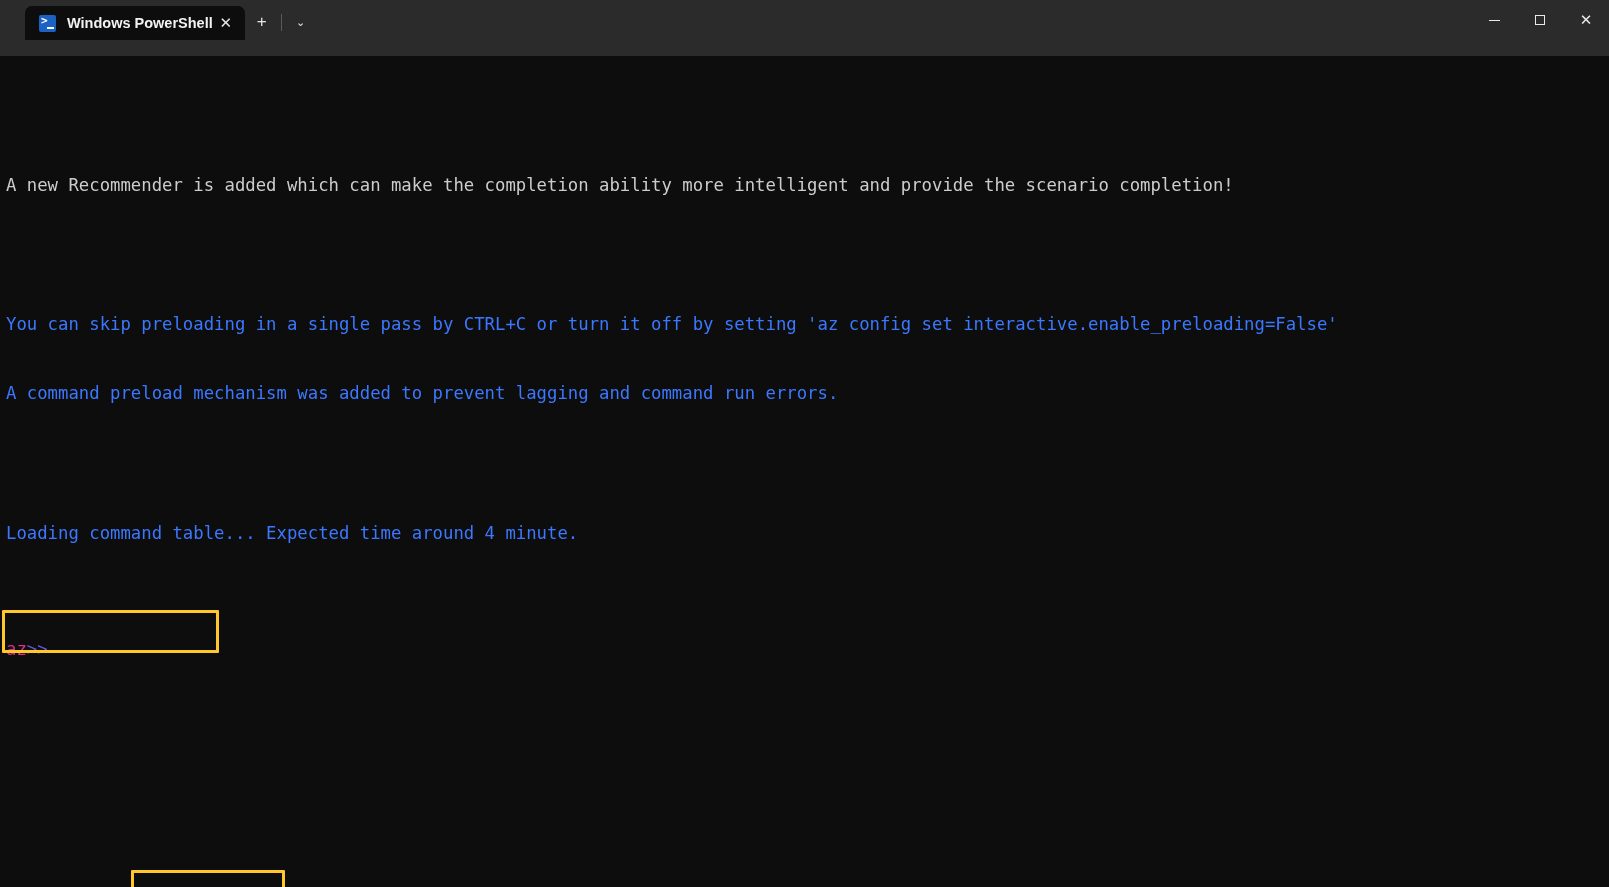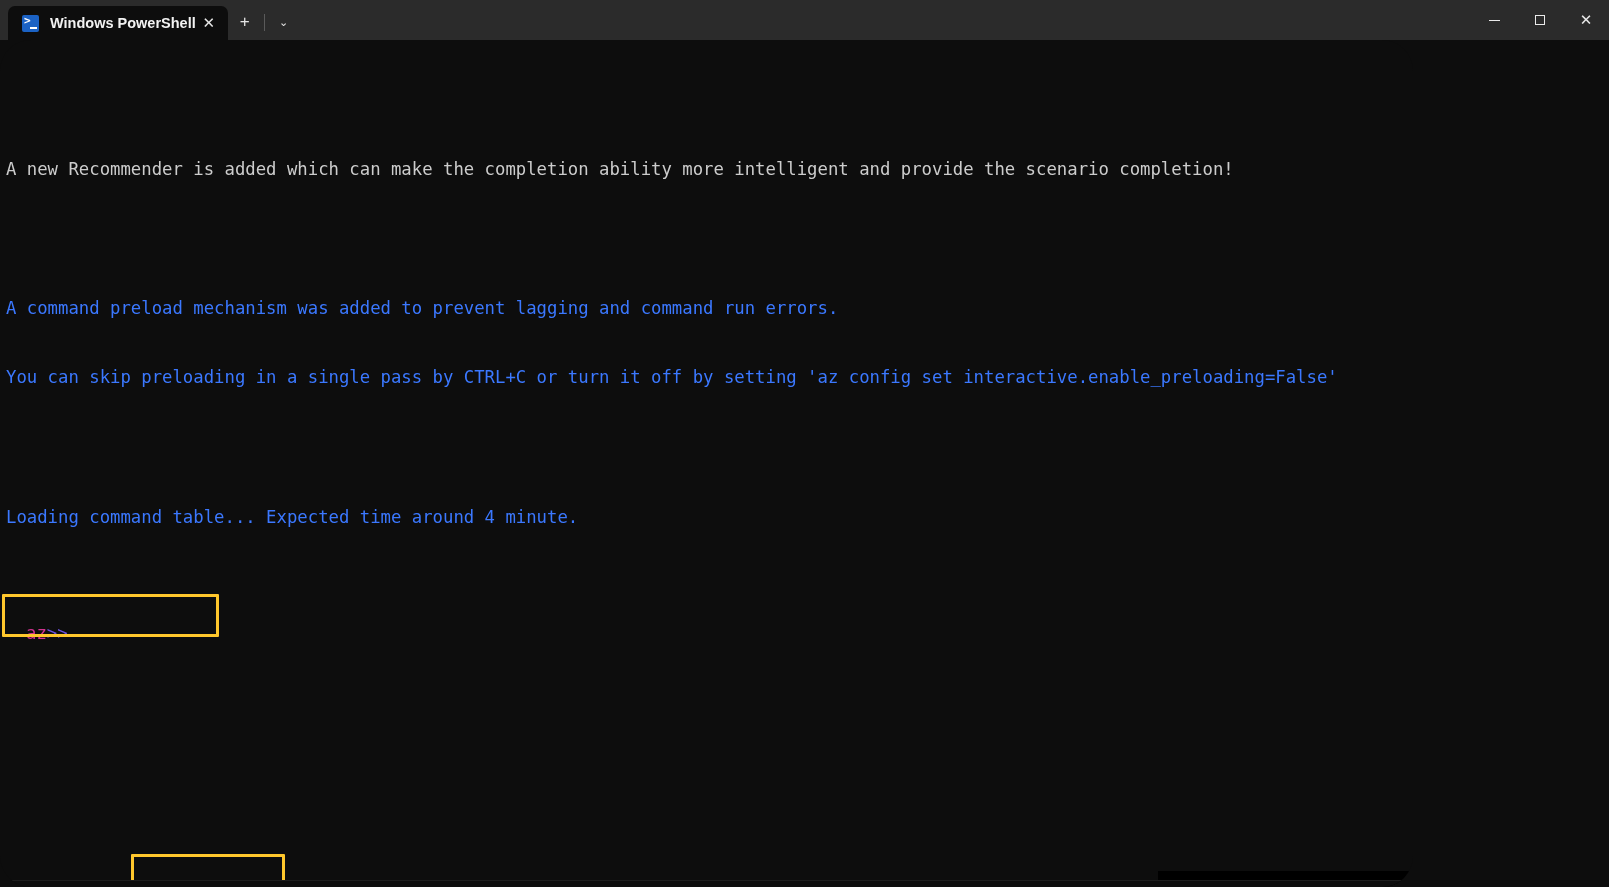--- a/index.html
+++ b/index.html
@@ -11,25 +11,26 @@
   body {
     width: 1609px;
     height: 887px;
     overflow: hidden;
     font-family: "DejaVu Sans Mono", monospace;
   }
 
   
   .titlebar {
     position: relative;
-    height: 40px;
+    height: 56px;
     background: #2b2b2b;
     display: flex;
     align-items: flex-start;
     user-select: none;
+    padding-left: 17px;
   }
   .tabstrip {
     display: flex;
     align-items: flex-end;
     height: 40px;
     padding-left: 8px;
   }
   .tab {
     display: flex;
     align-items: center;
@@ -148,21 +149,21 @@
     top: 48px;
     width: 1600px;
     white-space: pre;
     letter-spacing: 0px;
   }
   .row { height: 23.2px; white-space: pre; }
   .row.blank { height: 23.2px; }
 
   .c-white   { color: #cccccc; }
   .c-blue    { color: #3b78ff; }
-  .c-pink    { color: #d1338f; margin-left: 20px; }
+  .c-pink    { color: #d1338f; }
   .c-purple  { color: #6b52e0; }
 
   
   .hl-defaults {
     position: absolute;
     left: 2px;
     top: 554px;
     width: 217px;
     height: 43px;
     border: 3px solid #ffc72c;
@@ -219,22 +220,22 @@
     <div class="wc wc-close">✕</div>
   </div>
 </div>
 
 <div class="terminal">
 
   <div class="scr">
     
     <div class="row c-white">A new Recommender is added which can make the completion ability more intelligent and provide the scenario completion!</div>
     <div class="row blank">&nbsp;</div>
+    <div class="row c-blue">You can skip preloading in a single pass by CTRL+C or turn it off by setting 'az config set interactive.enable_preloading=False'</div>
     <div class="row c-blue">A command preload mechanism was added to prevent lagging and command run errors.</div>
-    <div class="row c-blue">You can skip preloading in a single pass by CTRL+C or turn it off by setting 'az config set interactive.enable_preloading=False'</div>
     <div class="row blank">&nbsp;</div>
     <div class="row c-blue">Loading command table... Expected time around 4 minute.</div>
 
     
     <div class="row"><span class="c-pink">az</span><span class="c-purple">&gt;&gt;</span></div>
 
     
     <div class="row blank">&nbsp;</div>
     <div class="row blank">&nbsp;</div>
     

